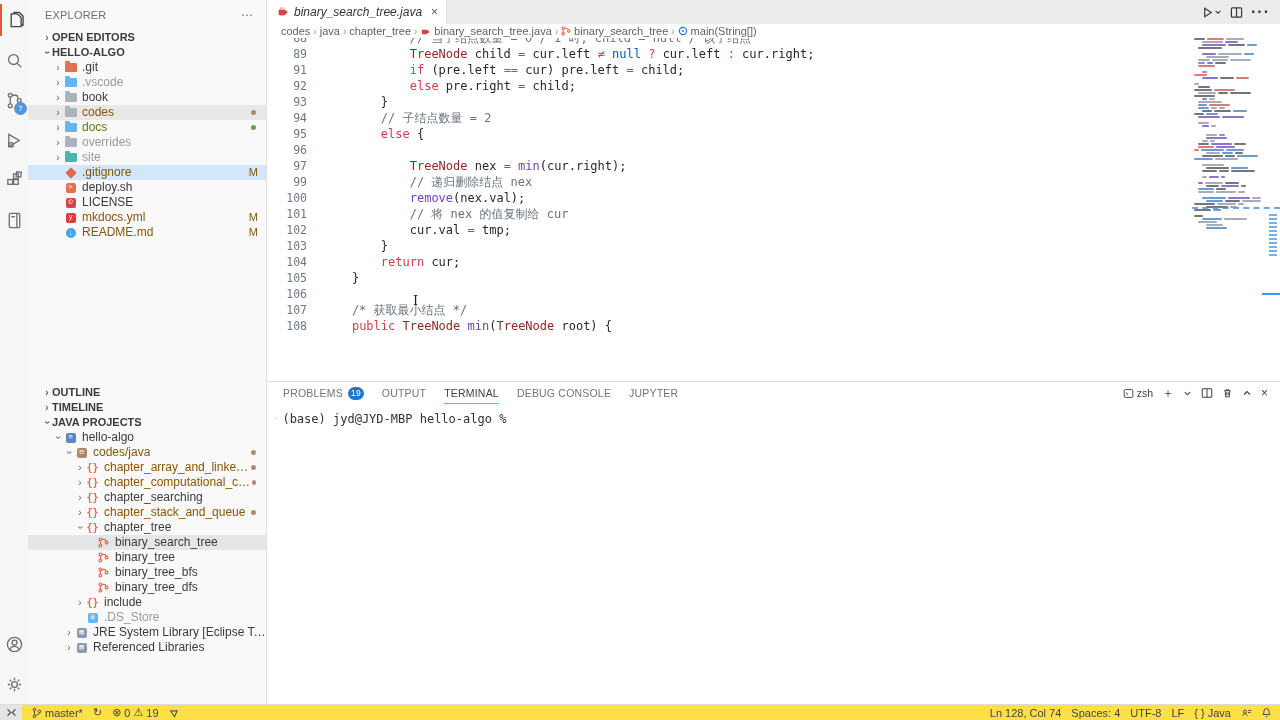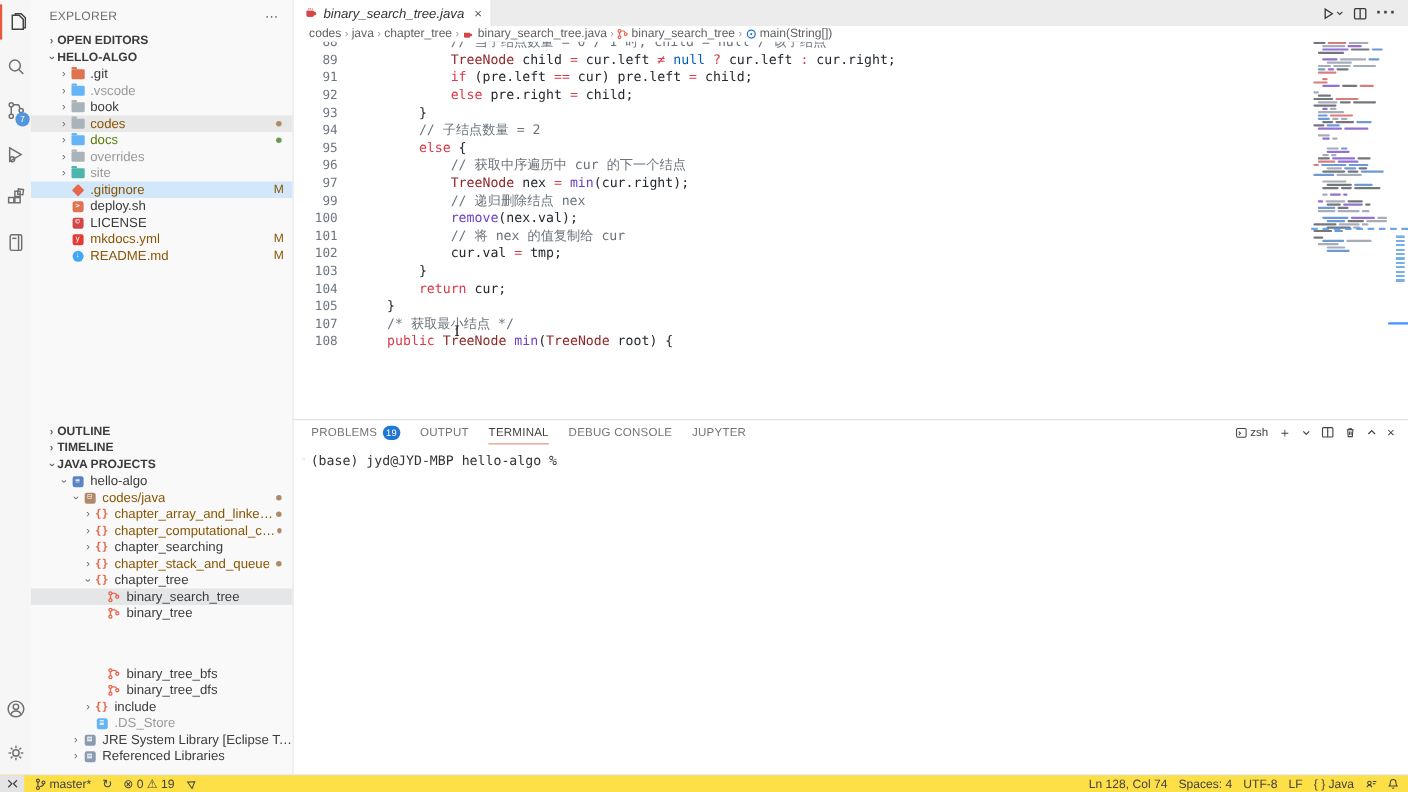--- a/index.html
+++ b/index.html
@@ -344,21 +344,21 @@
               <g stroke="#e8664b" fill="none" stroke-width="1.3">
                 <circle cx="2.6" cy="2.6" r="1.5"></circle>
                 <circle cx="2.6" cy="9.4" r="1.5"></circle>
                 <circle cx="9.4" cy="6" r="1.5"></circle>
                 <path d="M2.6 4.1v3.8M4.1 2.6h2.6c1.2 0 1.8.9 2 1.9"></path>
               </g>
             </svg>
           </span>
           <span class="lbl lc-dark">binary_tree</span>
         </div>
-        <div class="row" style="padding-left: 58px; margin-top: 40px;">
+        <div class="row" style="padding-left: 58px;">
           <span class="chev"></span>
           <span class="ric">
             <svg width="11" height="11" viewBox="0 0 12 12">
               <g stroke="#e8664b" fill="none" stroke-width="1.3">
                 <circle cx="2.6" cy="2.6" r="1.5"></circle>
                 <circle cx="2.6" cy="9.4" r="1.5"></circle>
                 <circle cx="9.4" cy="6" r="1.5"></circle>
                 <path d="M2.6 4.1v3.8M4.1 2.6h2.6c1.2 0 1.8.9 2 1.9"></path>
               </g>
             </svg>
@@ -480,29 +480,30 @@
 
     <div class="code-area">
       <div class="code-scroll" id="code">
           <div class="cl"><span class="num">88</span><span class="ct"><span class="tk-c">            // 当子结点数量 = 0 / 1 时, child = null / 该子结点</span></span></div>
           <div class="cl"><span class="num">89</span><span class="ct"><span class="tk-p">            </span><span class="tk-t">TreeNode</span><span class="tk-p"> child </span><span class="tk-o">=</span><span class="tk-p"> cur.left </span><span class="tk-o">≠</span><span class="tk-p"> </span><span class="tk-n">null</span><span class="tk-p"> </span><span class="tk-o">?</span><span class="tk-p"> cur.left </span><span class="tk-o">:</span><span class="tk-p"> cur.right;</span></span></div>
           <div class="cl"><span class="num">91</span><span class="ct"><span class="tk-p">            </span><span class="tk-k">if</span><span class="tk-p"> (pre.left </span><span class="tk-o">==</span><span class="tk-p"> cur) pre.left </span><span class="tk-o">=</span><span class="tk-p"> child;</span></span></div>
           <div class="cl"><span class="num">92</span><span class="ct"><span class="tk-p">            </span><span class="tk-k">else</span><span class="tk-p"> pre.right </span><span class="tk-o">=</span><span class="tk-p"> child;</span></span></div>
           <div class="cl"><span class="num">93</span><span class="ct"><span class="tk-p">        }</span></span></div>
           <div class="cl"><span class="num">94</span><span class="ct"><span class="tk-c">        // 子结点数量 = 2</span></span></div>
           <div class="cl"><span class="num">95</span><span class="ct"><span class="tk-p">        </span><span class="tk-k">else</span><span class="tk-p"> {</span></span></div>
-          <div class="cl"><span class="num">96</span><span class="ct"><span class="tk-c">            // 获取中序遍历中 cur 的下一个结点</span></span></div>
+          <div class="cl"><span class="num">96</span></div>
           <div class="cl"><span class="num">97</span><span class="ct"><span class="tk-p">            </span><span class="tk-t">TreeNode</span><span class="tk-p"> nex </span><span class="tk-o">=</span><span class="tk-p"> </span><span class="tk-f">min</span><span class="tk-p">(cur.right);</span></span></div>
           <div class="cl"><span class="num">99</span><span class="ct"><span class="tk-c">            // 递归删除结点 nex</span></span></div>
           <div class="cl"><span class="num">100</span><span class="ct"><span class="tk-p">            </span><span class="tk-f">remove</span><span class="tk-p">(nex.val);</span></span></div>
           <div class="cl"><span class="num">101</span><span class="ct"><span class="tk-c">            // 将 nex 的值复制给 cur</span></span></div>
           <div class="cl"><span class="num">102</span><span class="ct"><span class="tk-p">            cur.val </span><span class="tk-o">=</span><span class="tk-p"> tmp;</span></span></div>
           <div class="cl"><span class="num">103</span><span class="ct"><span class="tk-p">        }</span></span></div>
           <div class="cl"><span class="num">104</span><span class="ct"><span class="tk-p">        </span><span class="tk-k">return</span><span class="tk-p"> cur;</span></span></div>
           <div class="cl"><span class="num">105</span><span class="ct"><span class="tk-p">    }</span></span></div>
+          <div class="cl"><span class="num">106</span><span class="ct"></span></div>
           <div class="cl"><span class="num">107</span><span class="ct"><span class="tk-c">    /* 获取最小结点 */</span></span></div>
           <div class="cl"><span class="num">108</span><span class="ct"><span class="tk-p">    </span><span class="tk-k">public</span><span class="tk-p"> </span><span class="tk-t">TreeNode</span><span class="tk-p"> </span><span class="tk-f">min</span><span class="tk-p">(</span><span class="tk-t">TreeNode</span><span class="tk-p"> root) {</span></span></div>
         </div>
       <div class="minimap">
           <div id="mm">
             <div class="mm-line">
               <span style="width: 2px; flex-shrink: 0;"></span>
               <span class="mm-seg" style="width: 11.1016px; background: rgb(68, 74, 82); opacity: 0.75;"></span>
               <span class="mm-seg" style="width: 16.676px; background: rgb(201, 83, 79); opacity: 0.75;"></span>
               <span class="mm-seg" style="width: 17.8102px; background: rgb(136, 146, 160); opacity: 0.75;"></span>

